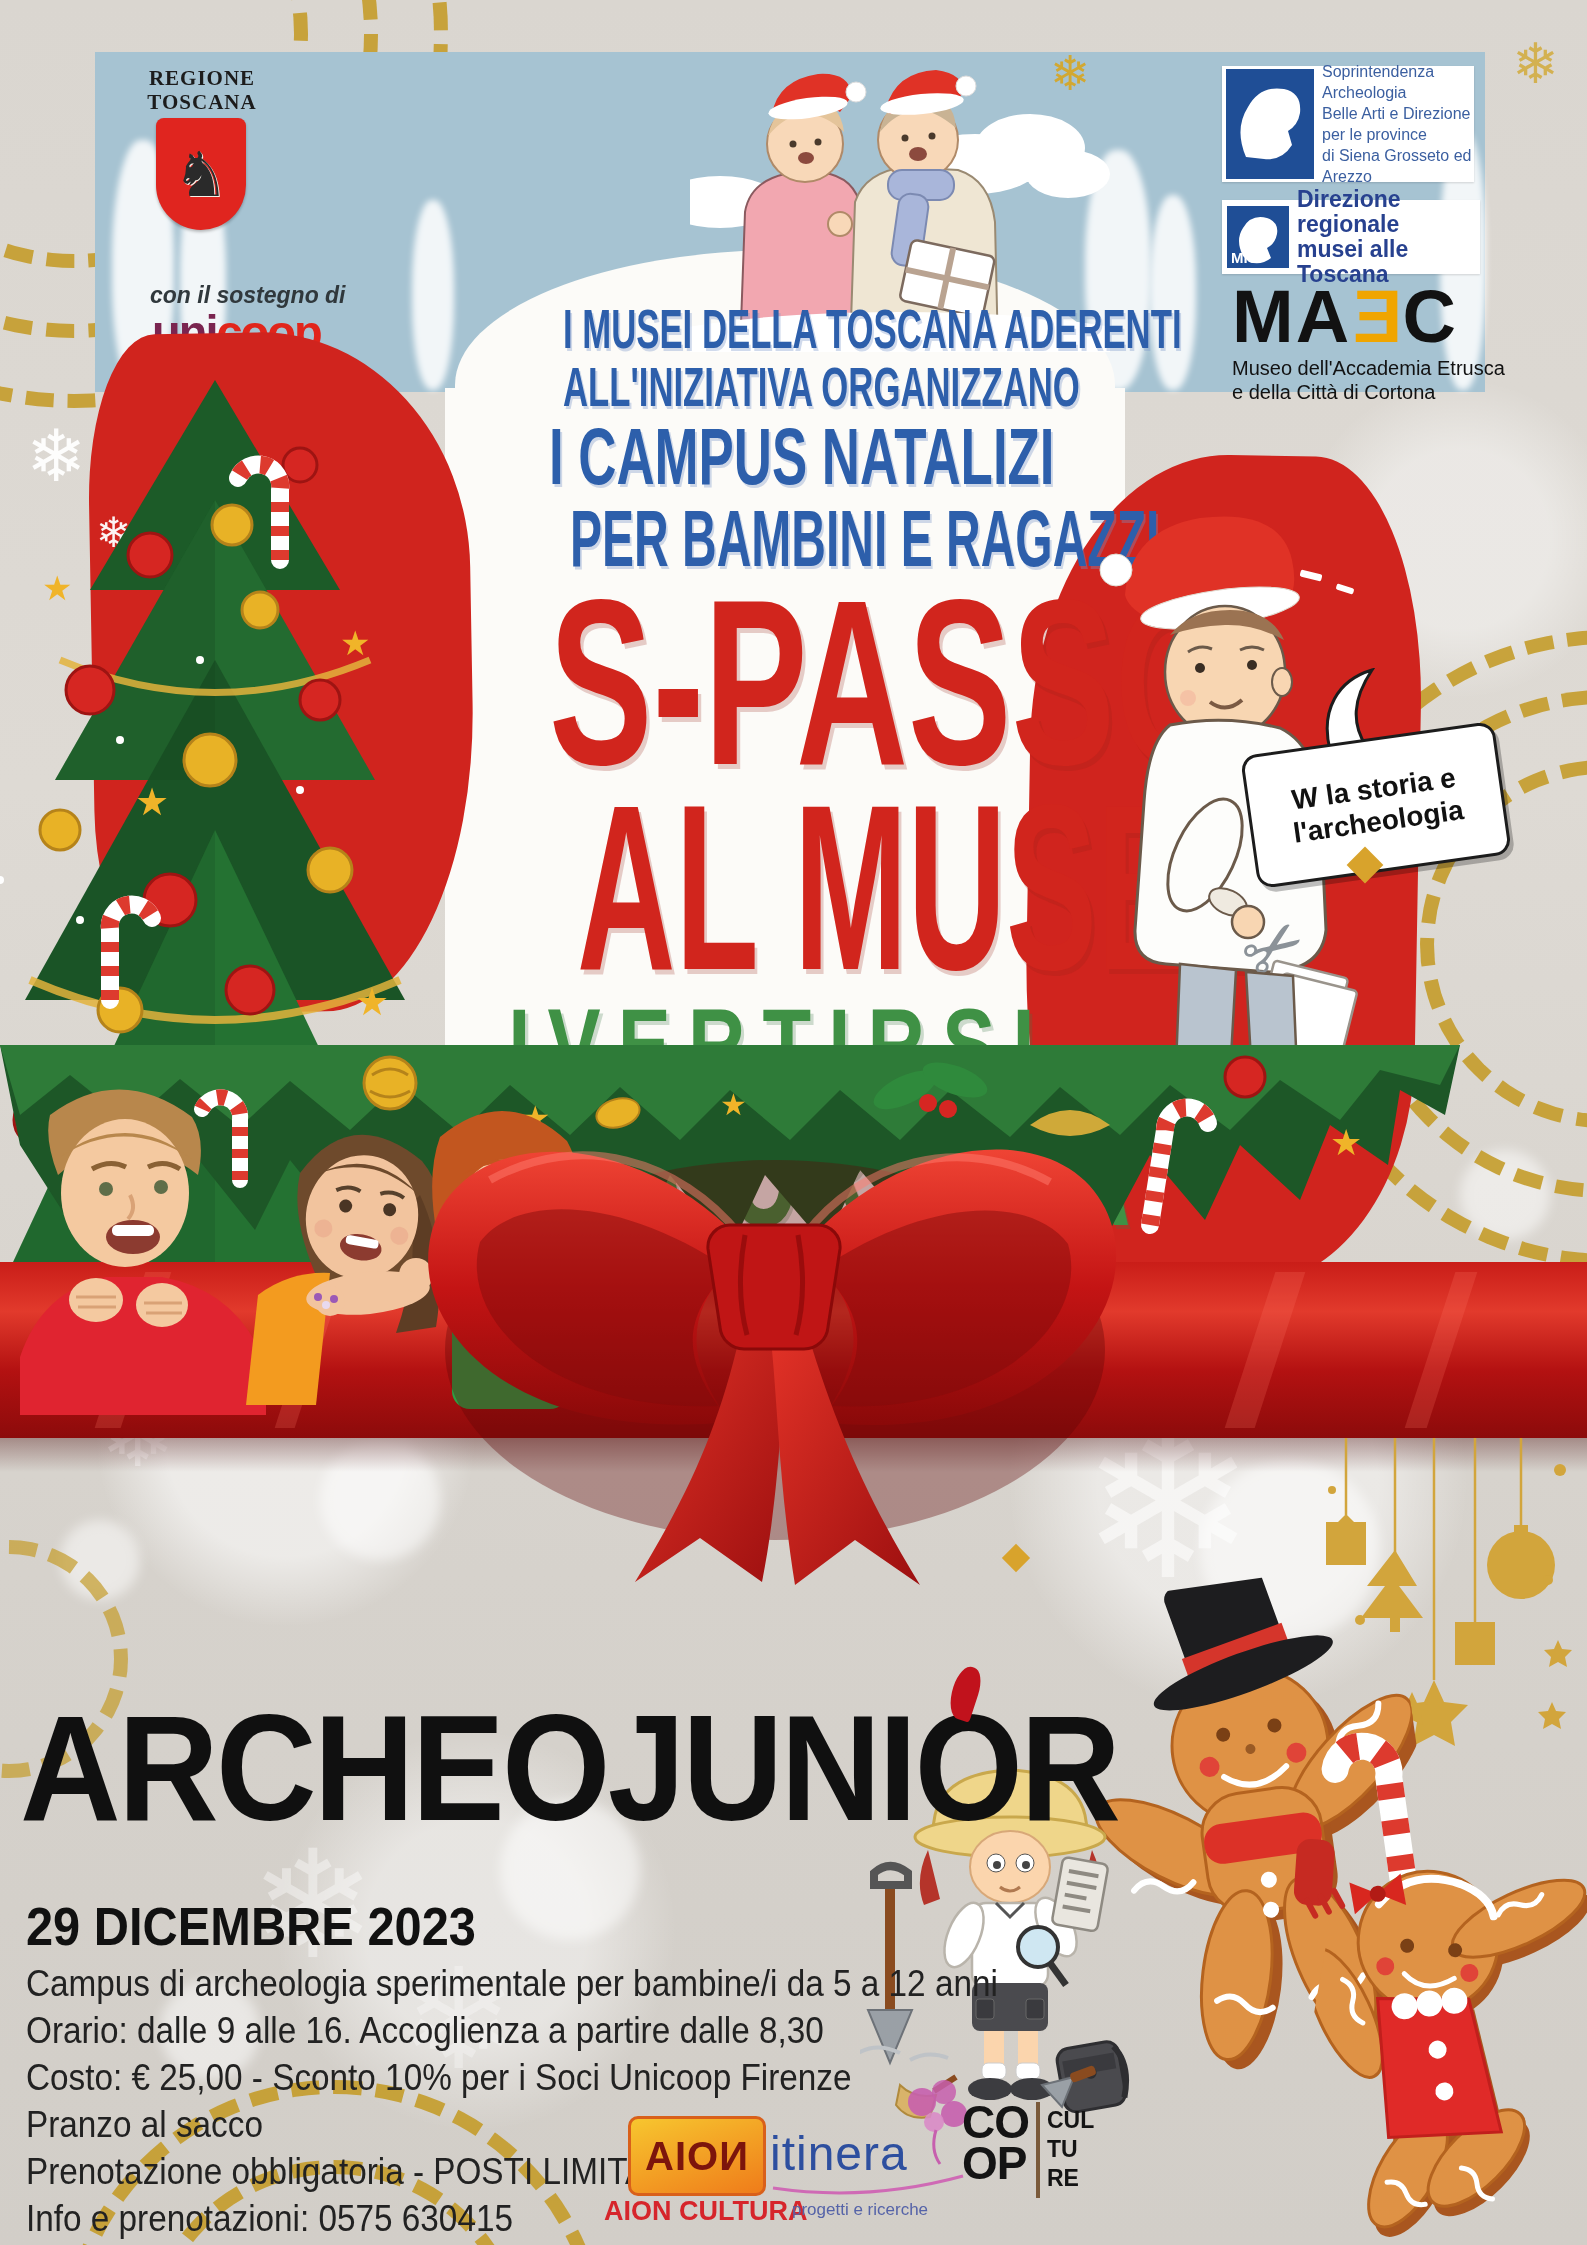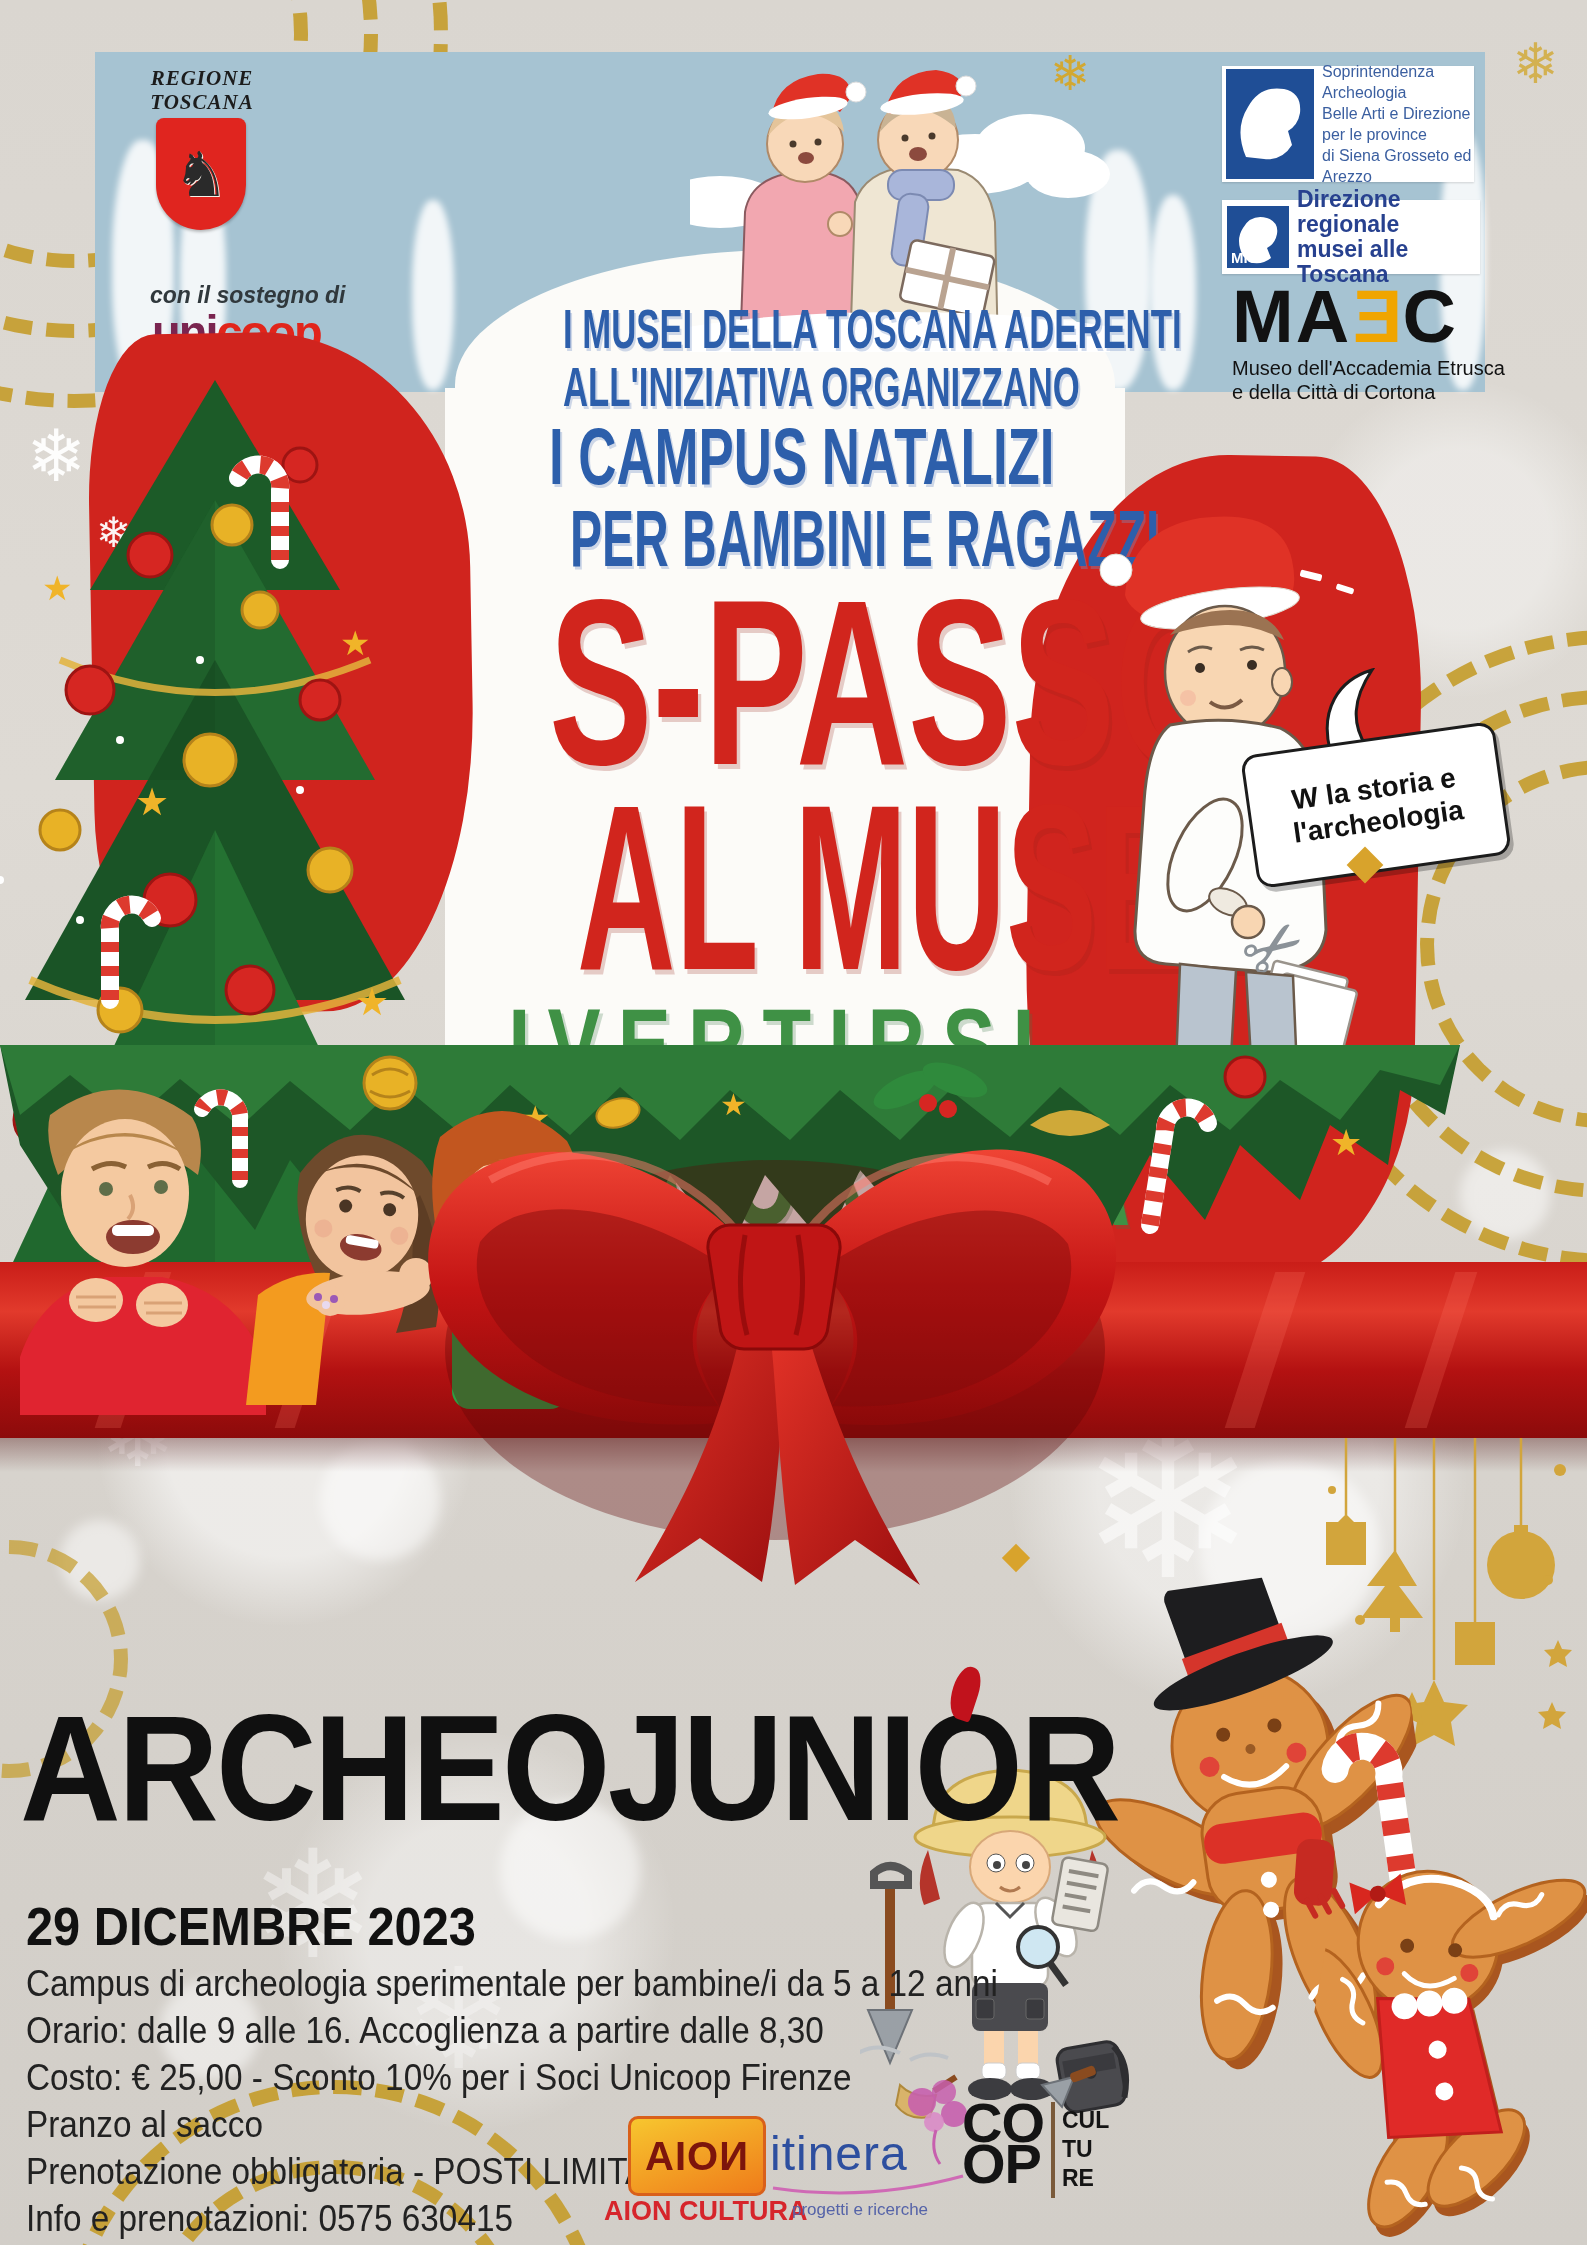--- a/index.html
+++ b/index.html
@@ -63,21 +63,21 @@
   #winter{position:absolute;left:520px;top:1828px;font-weight:700;color:#e52520;font-size:47px;letter-spacing:2px;z-index:10;white-space:nowrap;}
   #edate{position:absolute;left:26px;top:1896px;font-weight:700;color:#111;font-size:53px;transform:scaleX(.92);transform-origin:left;z-index:10;white-space:nowrap;}
   #details{position:absolute;left:26px;top:1960px;z-index:10;color:#222;font-size:37px;line-height:47px;transform:scaleX(.9);transform-origin:left top;white-space:nowrap;}
   
   #aionbox{position:absolute;left:628px;top:2116px;width:132px;height:74px;border-radius:10px;border:3px solid #d9601a;background:linear-gradient(160deg,#f7c62f,#ef7c1a);display:flex;align-items:center;justify-content:center;z-index:10;}
   #aionbox span{font-weight:700;font-size:40px;color:#7c150c;letter-spacing:1px;}
   #aionsub{position:absolute;left:604px;top:2196px;font-weight:700;font-size:27px;color:#d6252b;z-index:10;}
   #itinera{position:absolute;left:770px;top:2126px;font-size:48px;color:#2d4f9f;letter-spacing:1px;z-index:10;}
   #itinerasub{position:absolute;left:792px;top:2200px;font-size:17px;color:#5563a8;z-index:10;}
   #coopcul{position:absolute;left:962px;top:2102px;display:flex;z-index:10;}
-  #coopcul .big{font-weight:700;font-size:56px;line-height:41px;color:#141414;letter-spacing:-1px;}
+  #coopcul .big{font-weight:700;font-size:46px;line-height:41px;color:#141414;letter-spacing:-1px;}
   #coopcul .bar{width:4px;background:#7a5a3a;margin:0 7px;}
   #coopcul .small{font-weight:700;font-size:23px;line-height:29px;color:#141414;padding-top:4px;}
   .whitedash{position:absolute;background:#fff;border-radius:2px;}
 </style>
 </head>
 <body>
 
 <div id="poster" class="nosel">
 
   <div class="arc" style="left:-160px;top:-200px;width:440px;height:440px;z-index:1;"></div>
@@ -108,21 +108,21 @@
   <div class="sil" style="left:112px;top:140px;width:62px;height:260px;z-index:2;"></div>
   <div class="sil" style="left:180px;top:170px;width:46px;height:225px;z-index:2;"></div>
   <div class="sil" style="left:412px;top:200px;width:42px;height:190px;z-index:2;"></div>
   <div class="sil" style="left:1085px;top:150px;width:66px;height:240px;z-index:2;"></div>
   <div class="sil" style="left:1150px;top:195px;width:46px;height:195px;z-index:2;"></div>
   <div class="sil" style="left:1440px;top:130px;width:46px;height:260px;z-index:2;"></div>
 
   <div class="abs" style="left:455px;top:250px;width:660px;height:150px;background:#fcfbf8;border-radius:50% 50% 0 0/90% 90% 0 0;z-index:3;"></div>
   <div class="abs" style="left:445px;top:388px;width:680px;height:900px;background:#fcfbf8;z-index:3;"></div>
 
-  <div class="abs regione" style="left:142px;top:66px;width:120px;z-index:4;font-style:italic;">
+  <div class="abs regione" style="left:142px;top:66px;width:120px;z-index:4;">
     <div>REGIONE</div>
     <div>TOSCANA</div>
   </div>
   <div class="shield" style="left:156px;top:118px;z-index:4;">
     <span>♞</span>
   </div>
   <div class="abs sostegno" style="left:150px;top:282px;z-index:4;">con il sostegno di</div>
   <div class="abs unicoop" style="left:152px;top:312px;z-index:4;"><span class="uni">uni</span><span class="co">coop</span></div>
   <div class="abs firenze" style="left:170px;top:352px;width:180px;z-index:4;">firenze</div>
   <div class="abs coopword" style="left:222px;top:390px;z-index:4;">coop</div>

